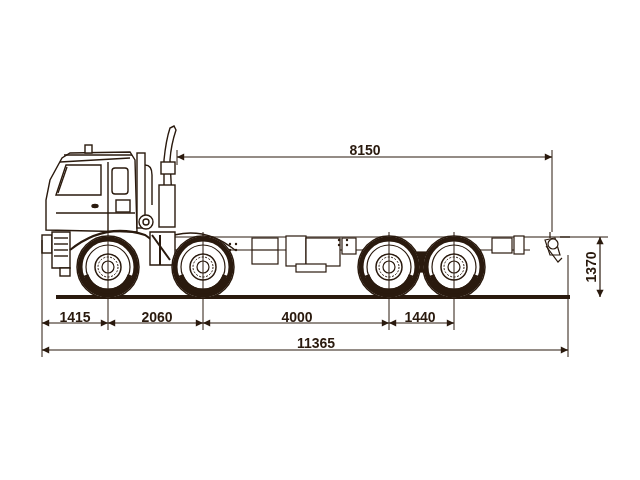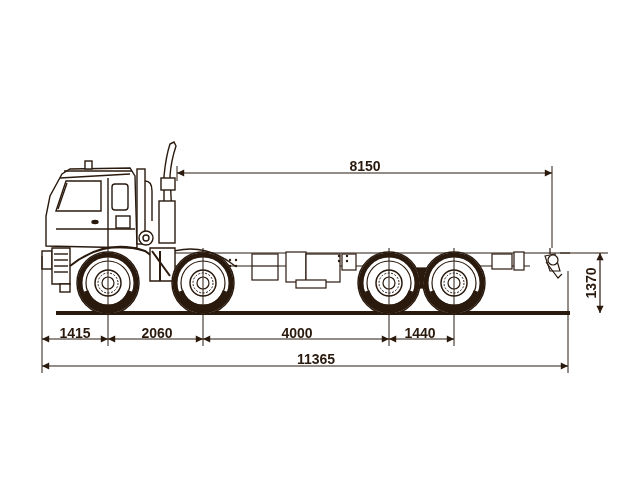--- a/index.html
+++ b/index.html
@@ -1,17 +1,17 @@
 <!DOCTYPE html>
 <html><head>
 <meta charset="utf-8">
 <style>
   html, body { margin: 0; padding: 0; background: #ffffff; }
   body { width: 640px; height: 480px; overflow: hidden; position: relative; }
-  #stage { position: absolute; left: 0; top: 16px; width: 640px; height: 364px; }
+  #stage { position: absolute; left: 0; top: 0; width: 640px; height: 364px; }
   svg { display: block; }
   .dimtext {
     font-family: "Liberation Sans", sans-serif;
     font-weight: bold;
     font-size: 14px;
     fill: #2a1a0e;
   }
 </style>
 </head>
 <body>

